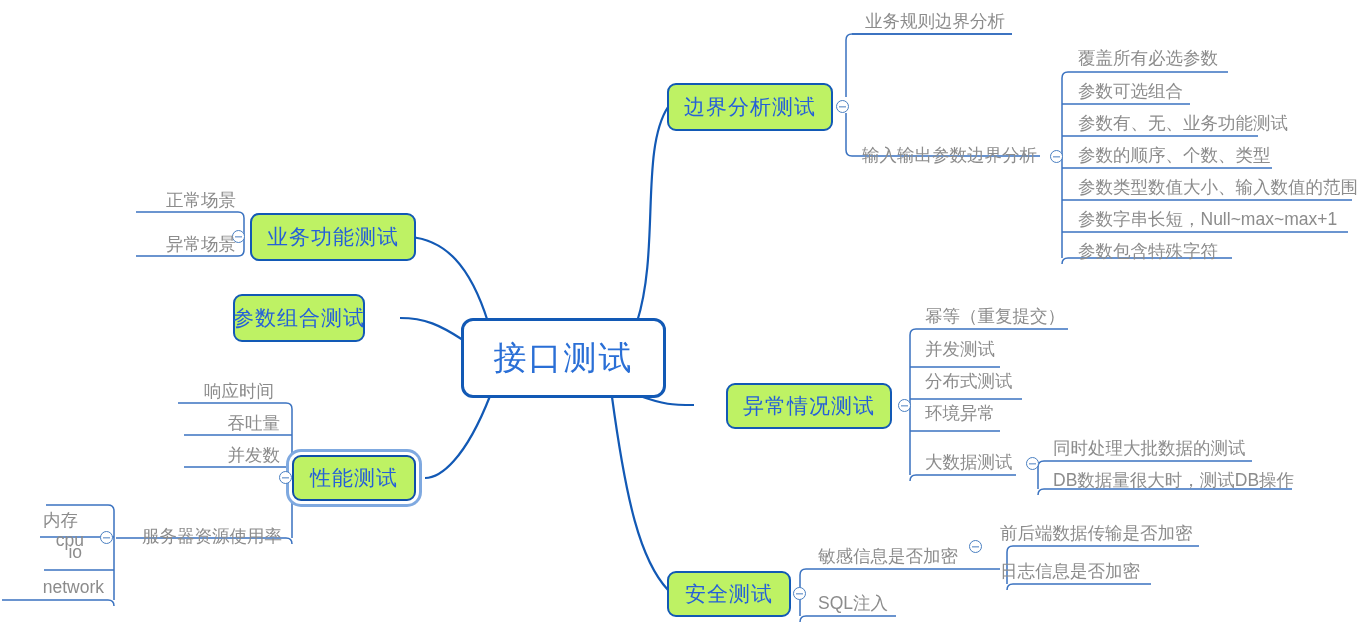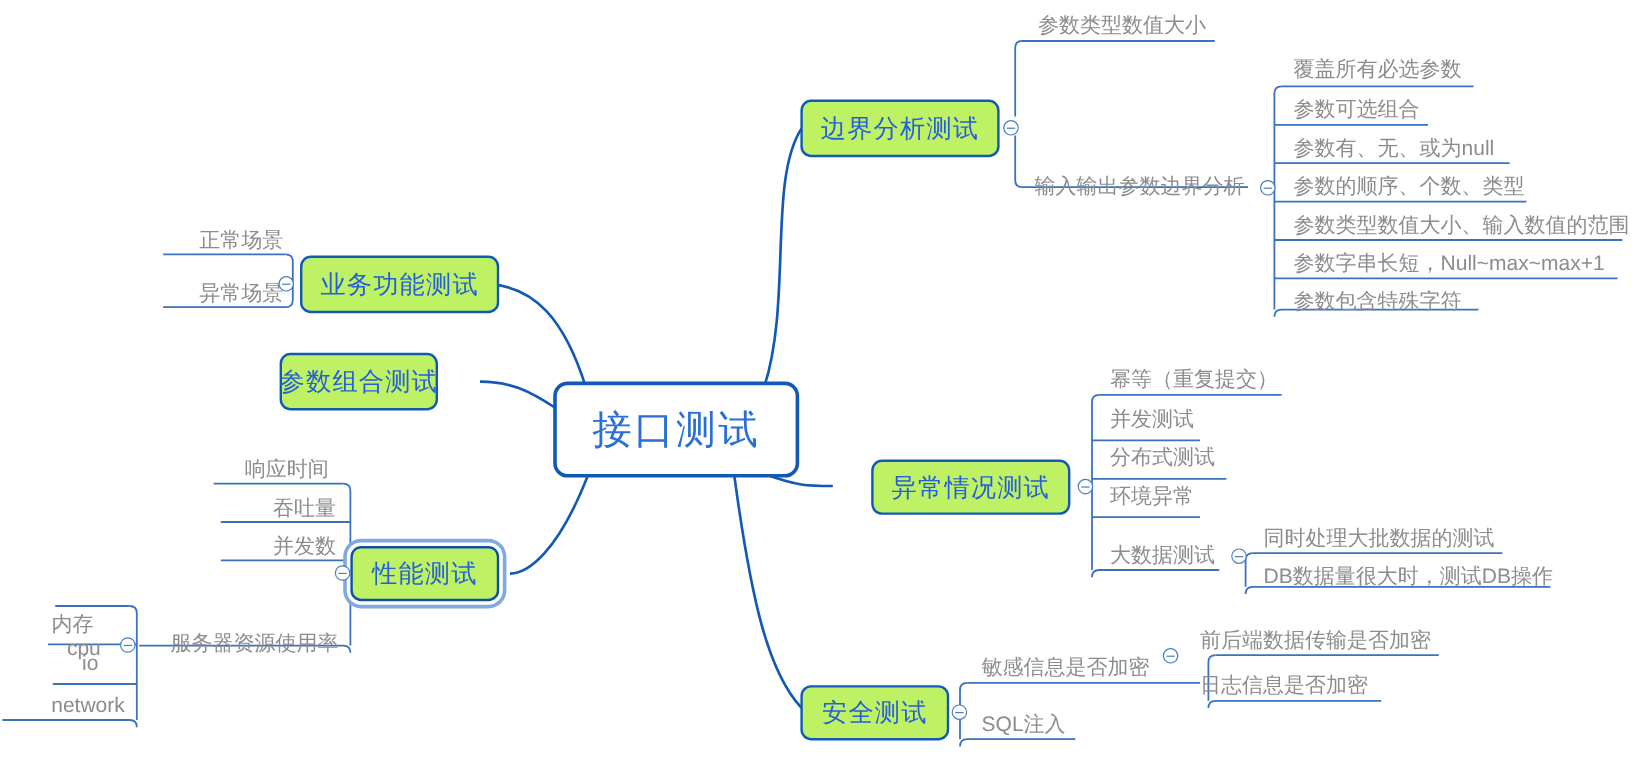--- a/index.html
+++ b/index.html
@@ -123,28 +123,28 @@
 
   <div class="node root" style="left:461px;top:318px;width:205px;height:80px;">
     <span>接口测试</span>
   </div>
 
   <div class="node branch" style="left:667px;top:83px;width:166px;height:48px;">
     <span>边界分析测试</span>
   </div>
   <div class="toggle" style="left:836px;top:100px;"></div>
 
-  <div class="leaf r" style="left:865px;top:12px;">参数类型数值大小</div>
+  <div class="leaf r" style="left:865px;top:12px;">业务规则边界分析</div>
 
   <div class="leaf r" style="left:862px;top:146px;">输入输出参数边界分析</div>
   <div class="toggle" style="left:1050px;top:150px;"></div>
 
   <div class="leaf r" style="left:1078px;top:50px;font-family:Liberation Mono, monospace;">覆盖所有必选参数</div>
   <div class="leaf r" style="left:1078px;top:82px;">参数可选组合</div>
-  <div class="leaf r" style="left:1078px;top:114px;">参数有、无、或为null</div>
+  <div class="leaf r" style="left:1078px;top:114px;">参数有、无、业务功能测试</div>
   <div class="leaf r" style="left:1078px;top:146px;">参数的顺序、个数、类型</div>
   <div class="leaf r" style="left:1078px;top:178px;">参数类型数值大小、输入数值的范围</div>
   <div class="leaf r" style="left:1078px;top:210px;">参数字串长短，Null~max~max+1</div>
   <div class="leaf r" style="left:1078px;top:242px;">参数包含特殊字符</div>
 
   <div class="node branch" style="left:250px;top:213px;width:166px;height:48px;">
     <span>业务功能测试</span>
   </div>
   <div class="toggle" style="left:232px;top:230px;"></div>
 

